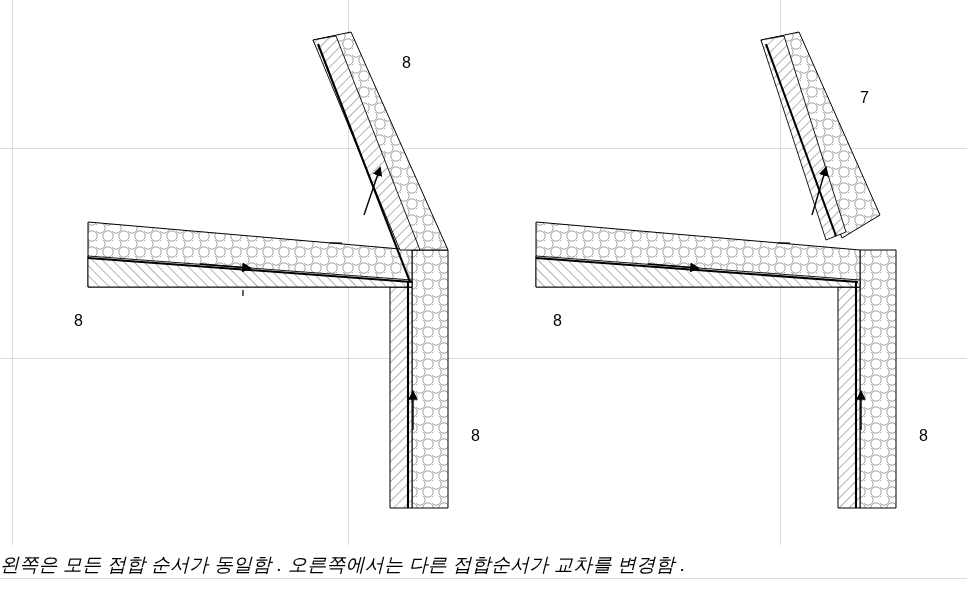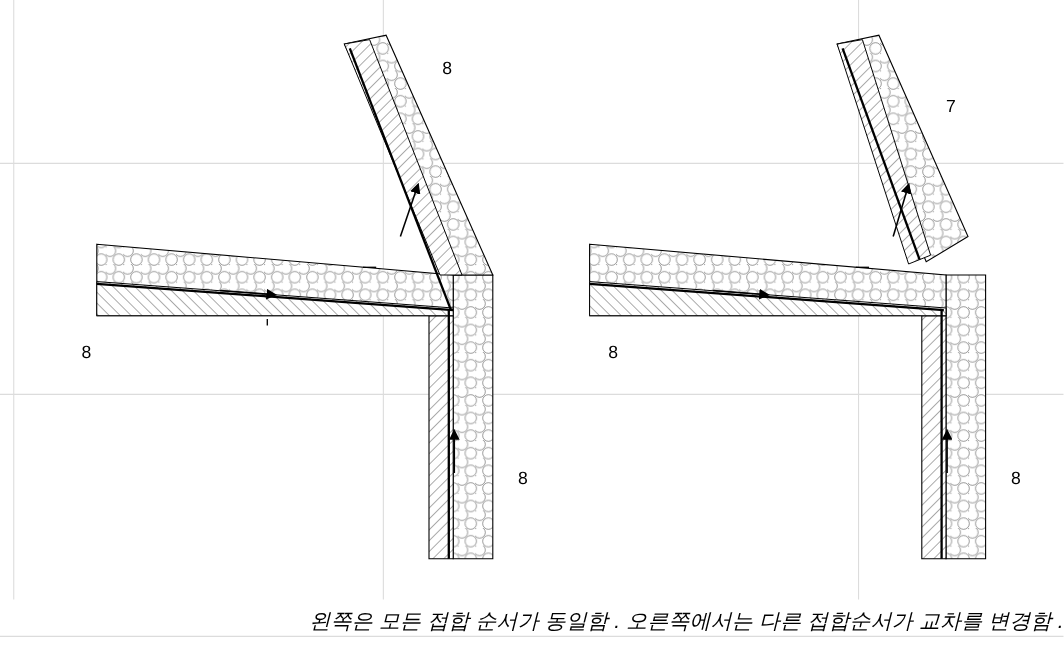--- a/index.html
+++ b/index.html
@@ -24,21 +24,21 @@
     left: 0;
     top: 0;
     width: 967px;
     height: 606px;
   }
   .caption {
     position: absolute;
     left: 0;
     top: 552px;
     width: 967px;
-    text-align: right;
+    text-align: left;
     font-family: "Liberation Sans", sans-serif;
     font-style: italic;
     font-size: 19px;
     color: #000000;
     letter-spacing: 0.2px;
     white-space: nowrap;
   }
   .num-label {
     position: absolute;
     font-family: "Liberation Sans", sans-serif;

